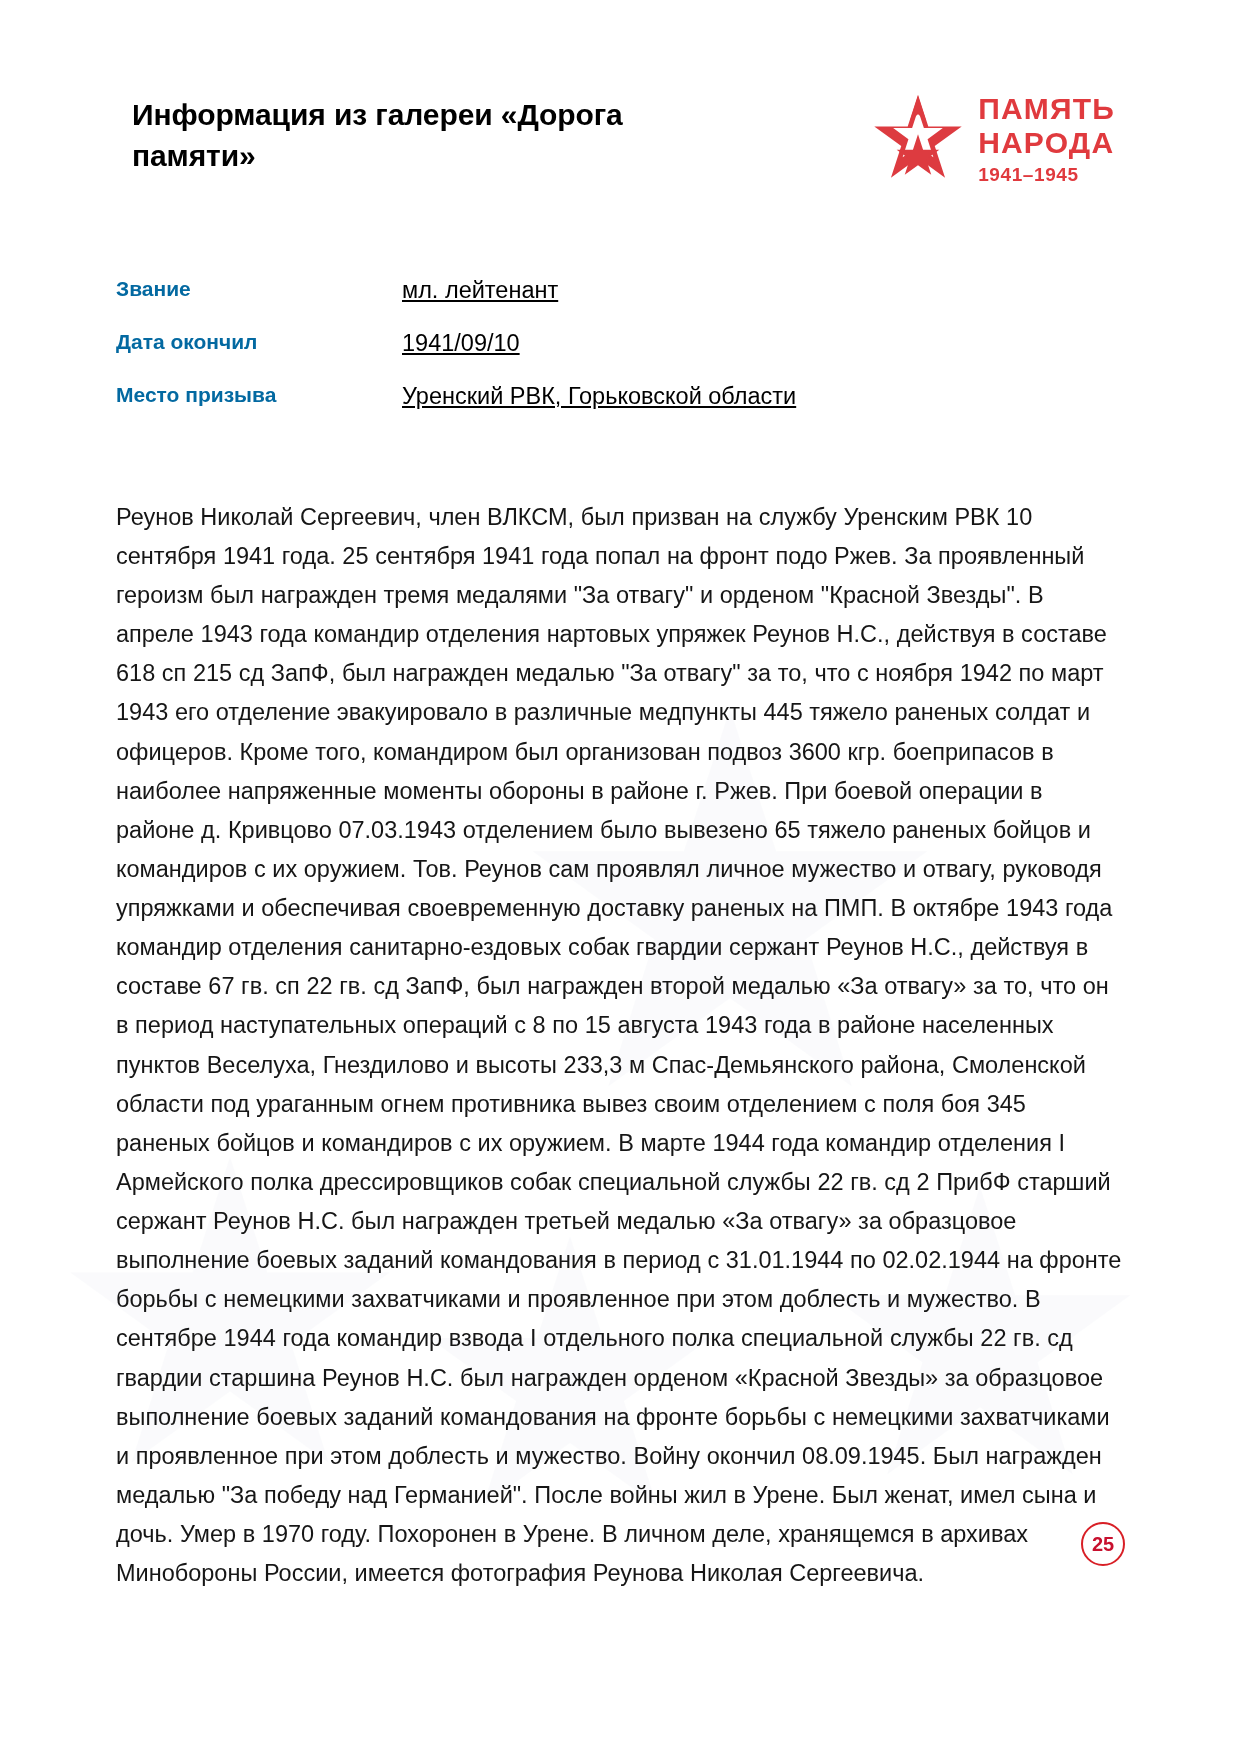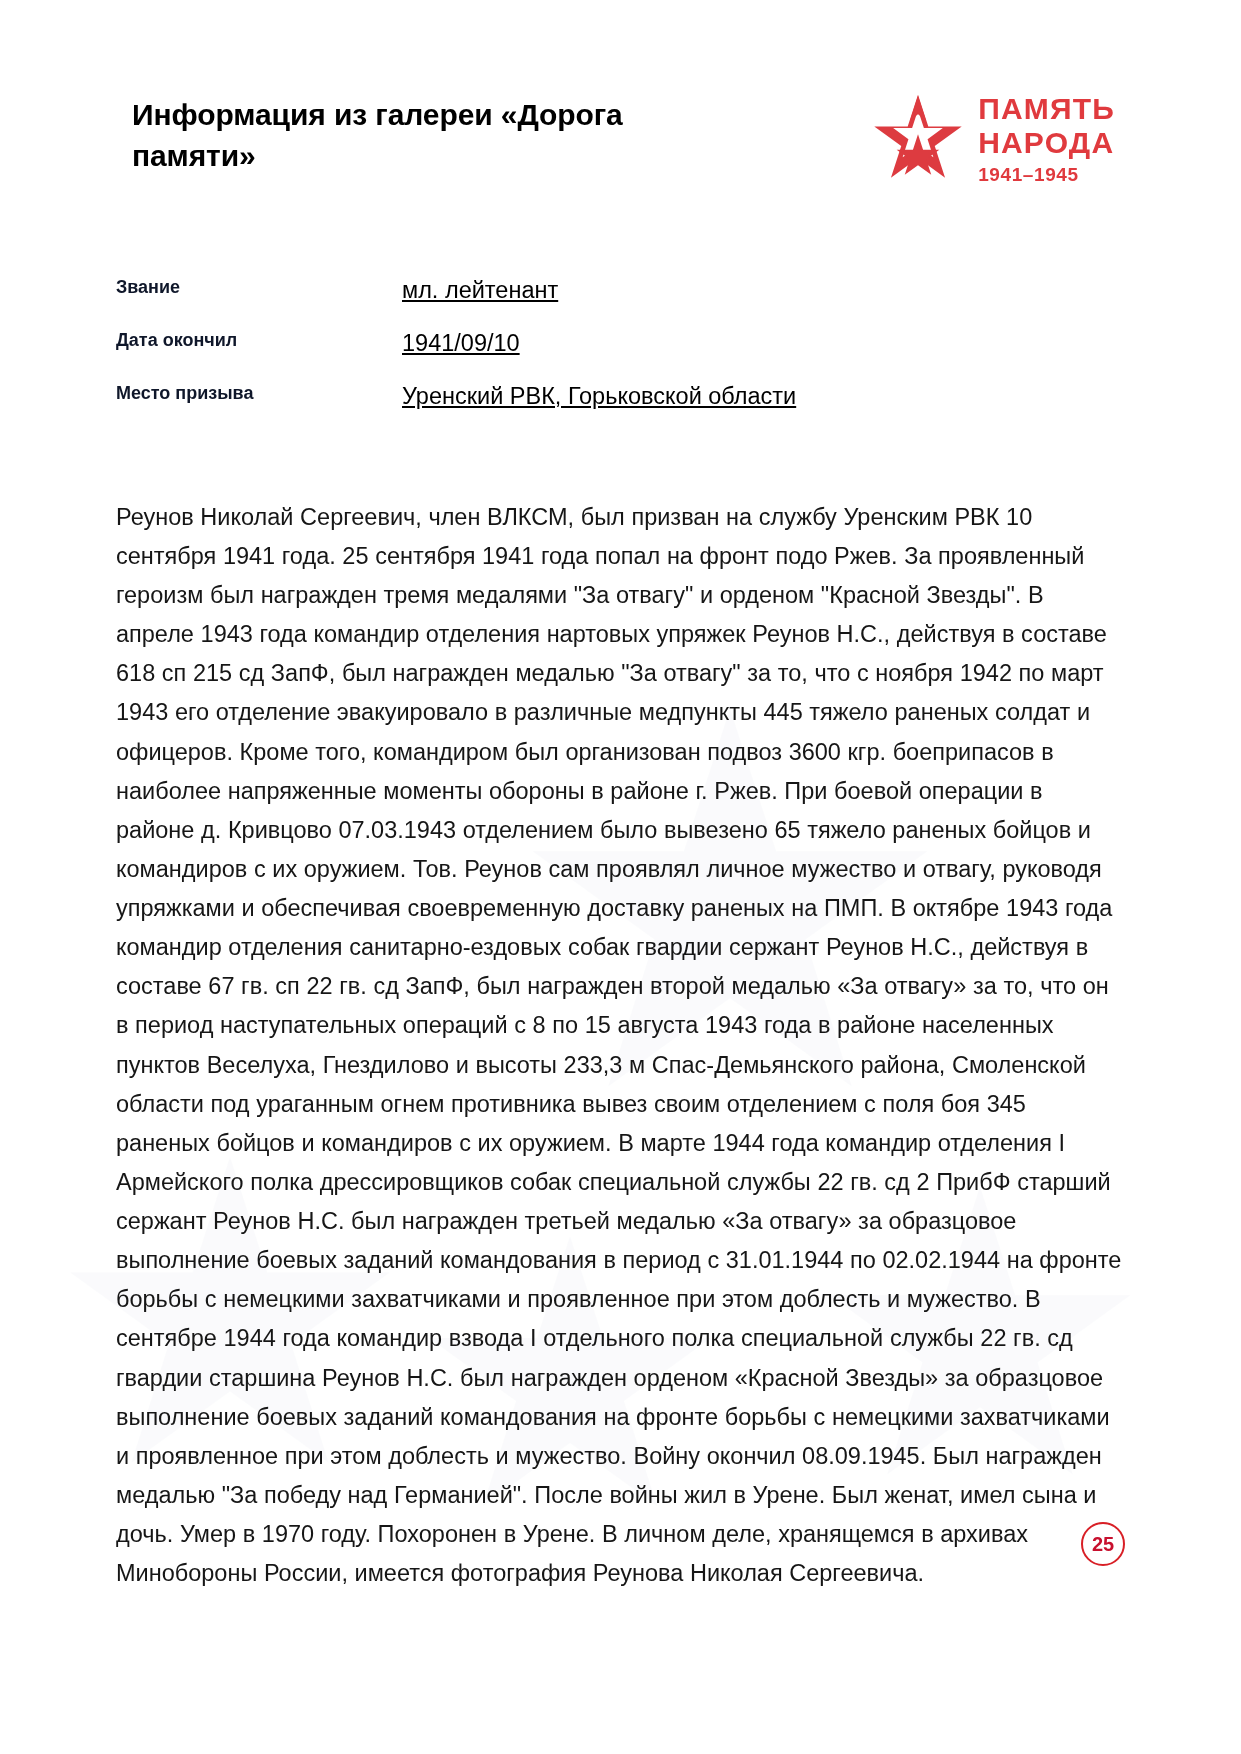--- a/index.html
+++ b/index.html
@@ -107,23 +107,23 @@
   }
 
   
   .info-table {
     margin-top: 84px;
     width: 100%;
     border-collapse: collapse;
   }
   .info-table tr { vertical-align: top; }
   .info-label {
-    font-size: 18px;
-    font-weight: 700;
-    color: #0f172a;
+    font-size: 21px;
+    font-weight: 700;
+    color: #0369a1;
     padding: 0 0 26px 0;
     width: 286px;
     white-space: nowrap;
   }
   .info-value {
     font-size: 23.5px;
     font-weight: 400;
     color: #000000;
     padding: 0 0 26px 0;
     text-decoration: underline;

